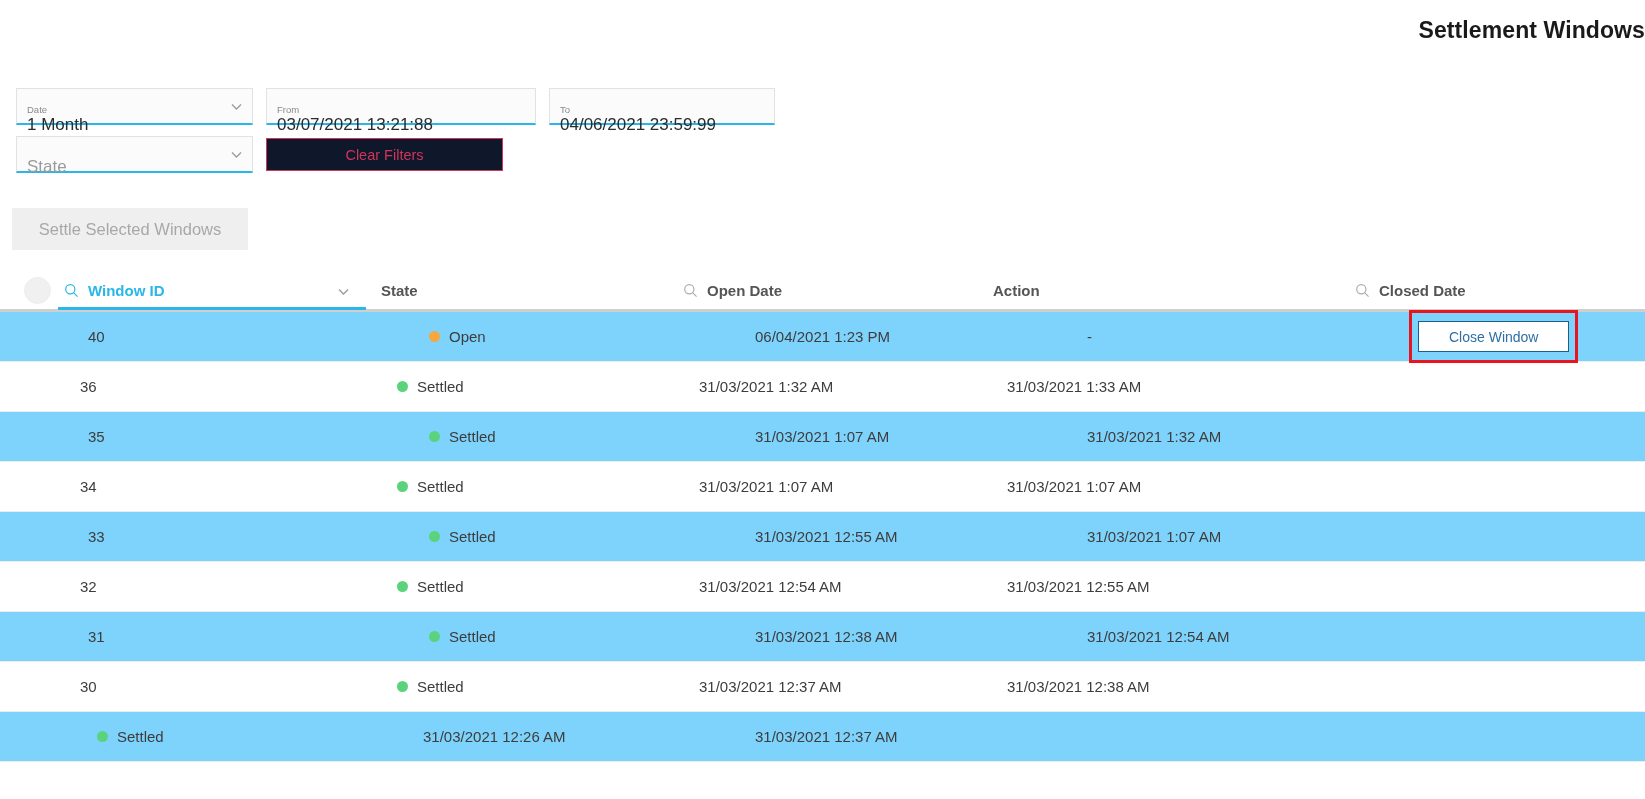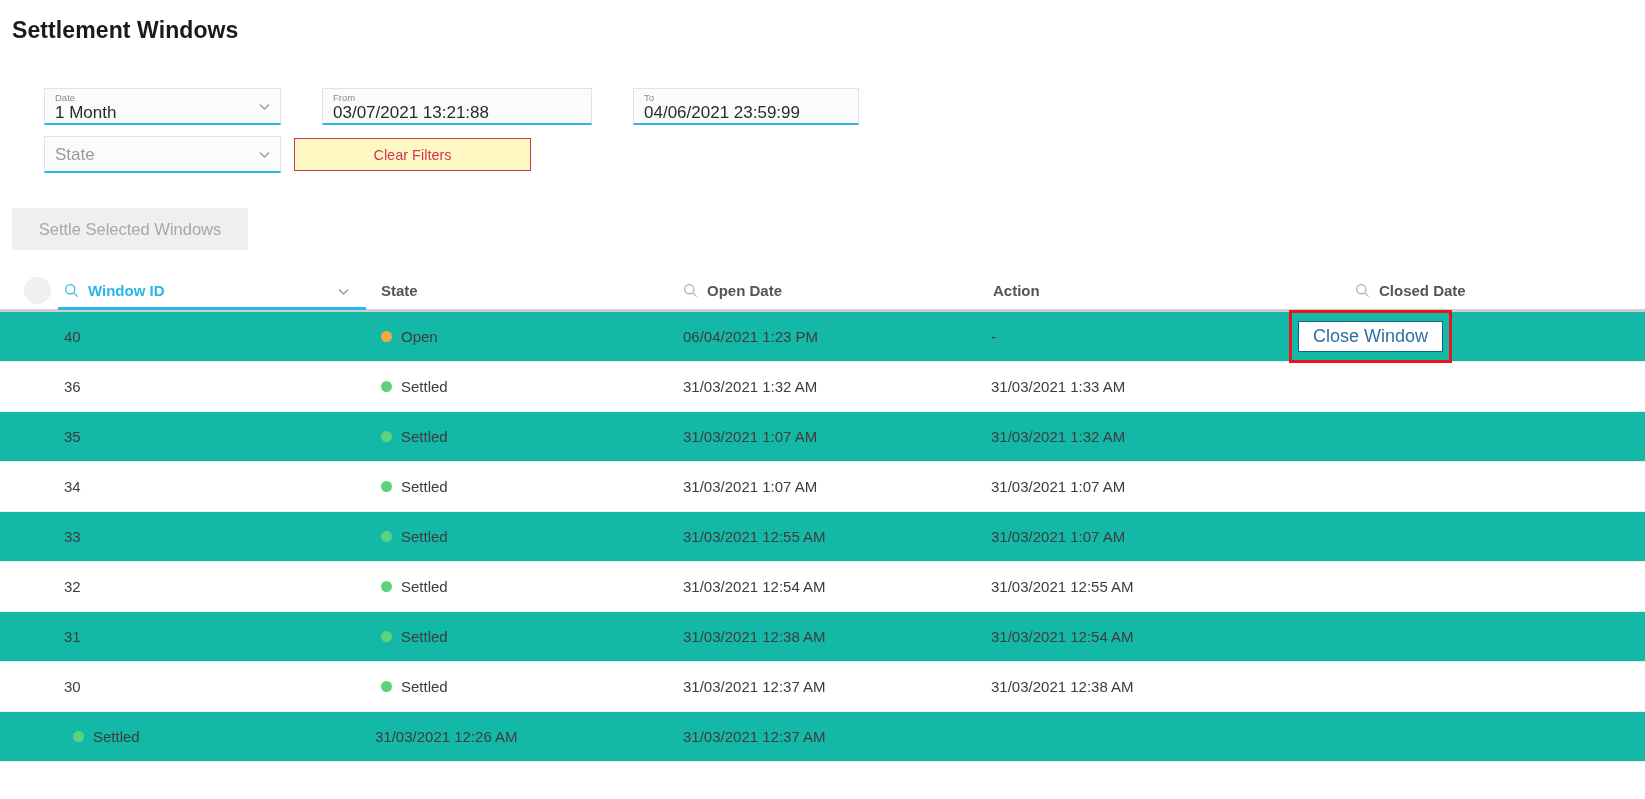--- a/index.html
+++ b/index.html
@@ -16,20 +16,21 @@
     -webkit-font-smoothing: antialiased;
   }
 
   
   .page-title {
     font-size: 23px;
     font-weight: bold;
     color: #1a1a1a;
     margin: 17px 0 14px 12px;
     letter-spacing: 0.1px;
+    text-align: right;
   }
 
   
   .filters {
     margin-top: 44px;
     padding-left: 16px;
   }
   .filter-row {
     display: flex;
     align-items: flex-start;
@@ -37,22 +38,21 @@
   }
   .filter-row + .filter-row { margin-top: 11px; }
 
   .field {
     position: relative;
     box-sizing: border-box;
     height: 37px;
     background: #fbfbfb;
     border: 1px solid #e2e2e2;
     border-bottom: 2px solid #29b6e8;
-    padding: 4px 10px 0 10px;
-    margin-left: 28px;
+    padding: 16px 10px 0 10px;
   }
   .field.select { width: 237px; }
   .field.date   { width: 270px; }
   .field.date.wide { width: 226px; }
 
   .field-label {
     font-size: 9.5px;
     color: #8a8a8a;
     line-height: 10px;
     display: block;
@@ -77,21 +77,21 @@
     width: 13px;
     height: 13px;
     pointer-events: none;
   }
   .chevron svg { display: block; }
 
   .clear-btn {
     box-sizing: border-box;
     width: 237px;
     height: 33px;
-    background: #fef9c3;
+    background: #0f172a;
     border: 1px solid #d0355a;
     color: #d0355a;
     font-size: 14.5px;
     font-family: "Liberation Sans", sans-serif;
     cursor: pointer;
     display: flex;
     align-items: center;
     justify-content: center;
     margin-top: 2px;
     padding: 0;
@@ -182,42 +182,42 @@
   }
 
   .row {
     display: flex;
     align-items: center;
     height: 49px;
     border-bottom: 1px solid #ececec;
     font-size: 15px;
     color: #3d3d3d;
   }
-  .row.odd  { background: #14b8a6; }
-  .row.even { background: #ffffff; }
+  .row.odd  { background: #7dd3fc; gap: 24px; }
+  .row.even { background: #ffffff; padding-left: 16px; }
 
   .cell { box-sizing: border-box; display: flex; align-items: center; height: 100%; }
 
   .dot {
     width: 11px;
     height: 11px;
     border-radius: 50%;
     margin-right: 9px;
     flex: none;
     display: inline-block;
   }
 
   .close-window-btn {
     box-sizing: border-box;
     height: 31px;
-    padding: 0 14px;
+    padding: 0 30px;
     background: #ffffff;
     border: 1px solid #1b5e87;
     color: #2d6fa3;
-    font-size: 18px;
+    font-size: 14px;
     font-family: "Liberation Sans", sans-serif;
     cursor: pointer;
     display: inline-flex;
     align-items: center;
     justify-content: center;
   }
 
   .action-wrap { position: relative; display: inline-block; }
   .highlight-box {
     position: absolute;

